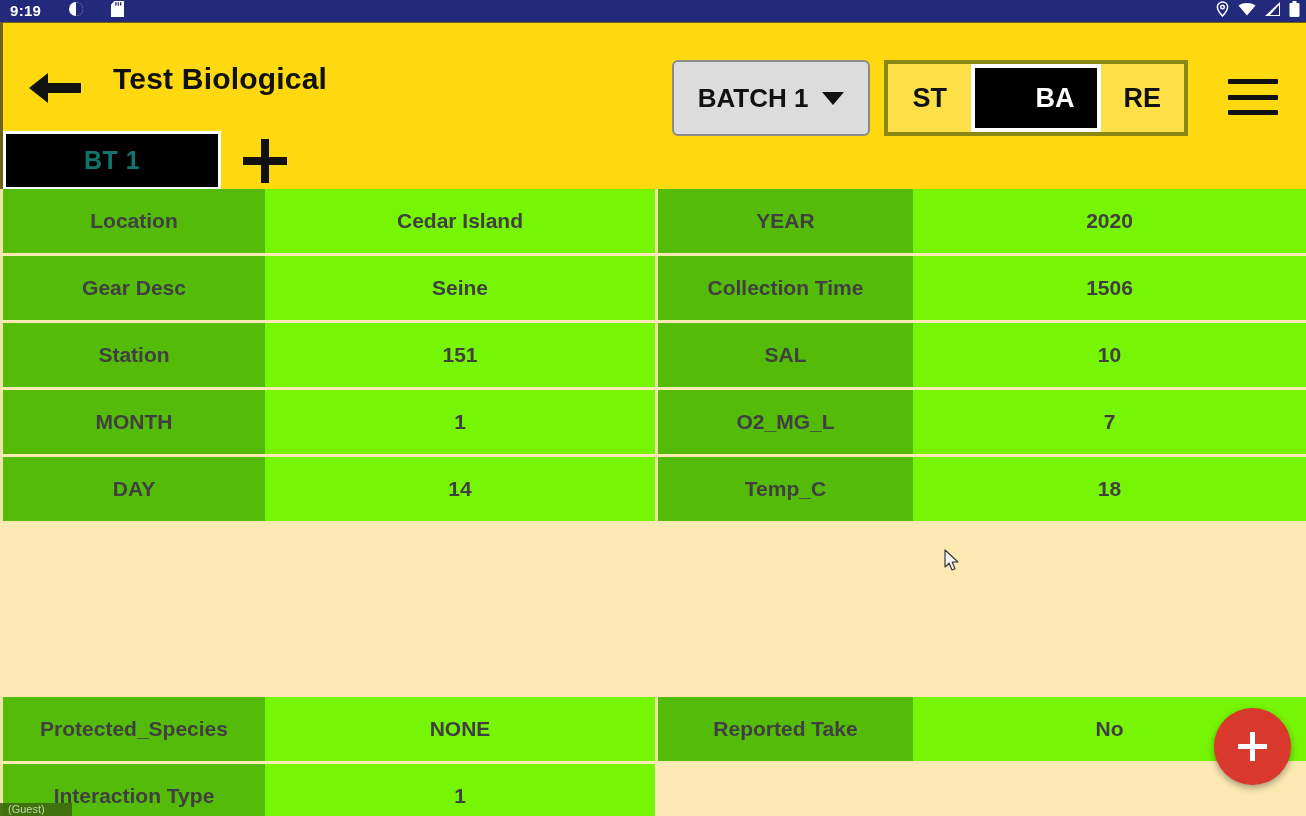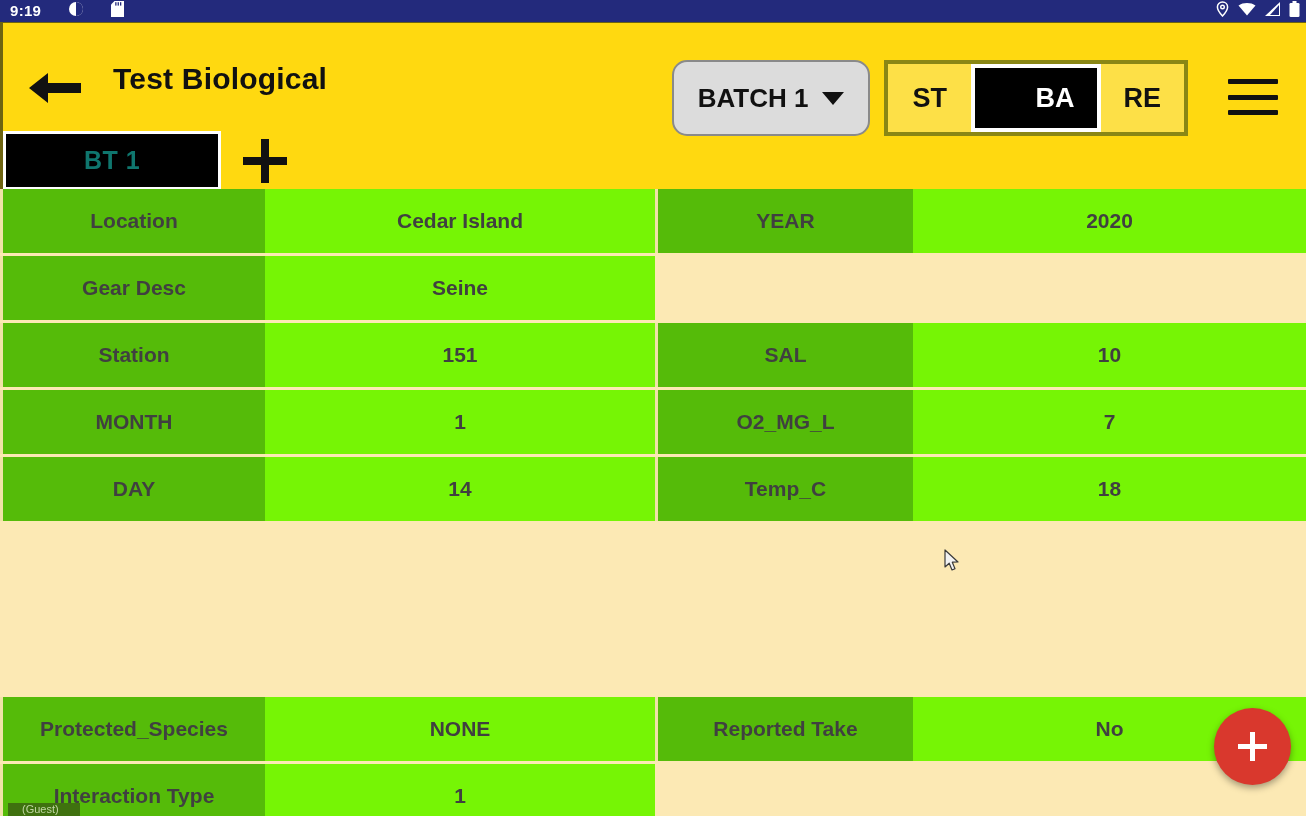--- a/index.html
+++ b/index.html
@@ -80,21 +80,21 @@
     white-space: nowrap;
   }
 
   
   #batch-select {
     position: absolute;
     left: 669px; top: 37px;
     width: 198px; height: 76px;
     background: #dcdcdc;
     border: 2px solid #8a8a8a;
-    border-radius: 15px;
+    border-radius: 6px;
     display: flex;
     align-items: center;
     justify-content: center;
     gap: 14px;
     cursor: pointer;
   }
   #batch-select .label {
     font-size: 26px;
     font-weight: bold;
     color: #111111;
@@ -268,27 +268,27 @@
   #cursor {
     position: absolute;
     left: 944px; top: 549px;
     width: 18px; height: 24px;
     pointer-events: none;
   }
 
   
   #guest-artifact {
     position: absolute;
-    left: 8px; top: 803px;
+    left: 0px; top: 803px;
     width: 72px; height: 13px;
     background: #3e6b10;
     color: #c9d9b0;
     font-size: 11px;
     line-height: 13px;
-    padding-left: 14px;
+    padding-left: 8px;
     overflow: hidden;
     opacity: 0.92;
   }
 </style>
 </head>
 <body>
 
 <div id="screen">
 
   <div id="statusbar">
@@ -385,20 +385,24 @@
         <div class="cell key">YEAR</div>
         <div class="cell val">2020</div>
       </div>
     </div>
 
     <div class="row">
       <div class="cellpair left">
         <div class="cell key">Gear Desc</div>
         <div class="cell val">Seine</div>
       </div>
+      <div class="cellpair right">
+        <div class="cell key">Collection Time</div>
+        <div class="cell val">1506</div>
+      </div>
     </div>
 
     <div class="row">
       <div class="cellpair left">
         <div class="cell key">Station</div>
         <div class="cell val">151</div>
       </div>
       <div class="cellpair right">
         <div class="cell key">SAL</div>
         <div class="cell val">10</div>

